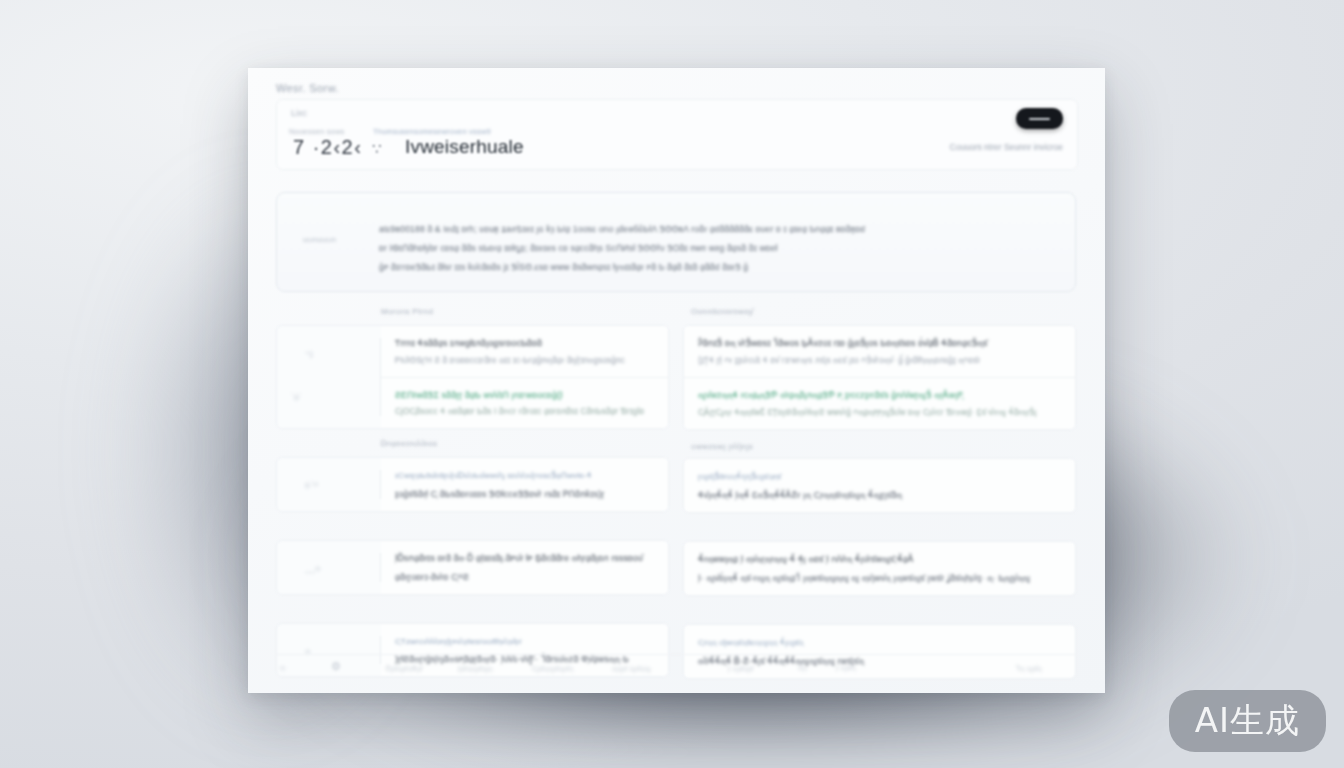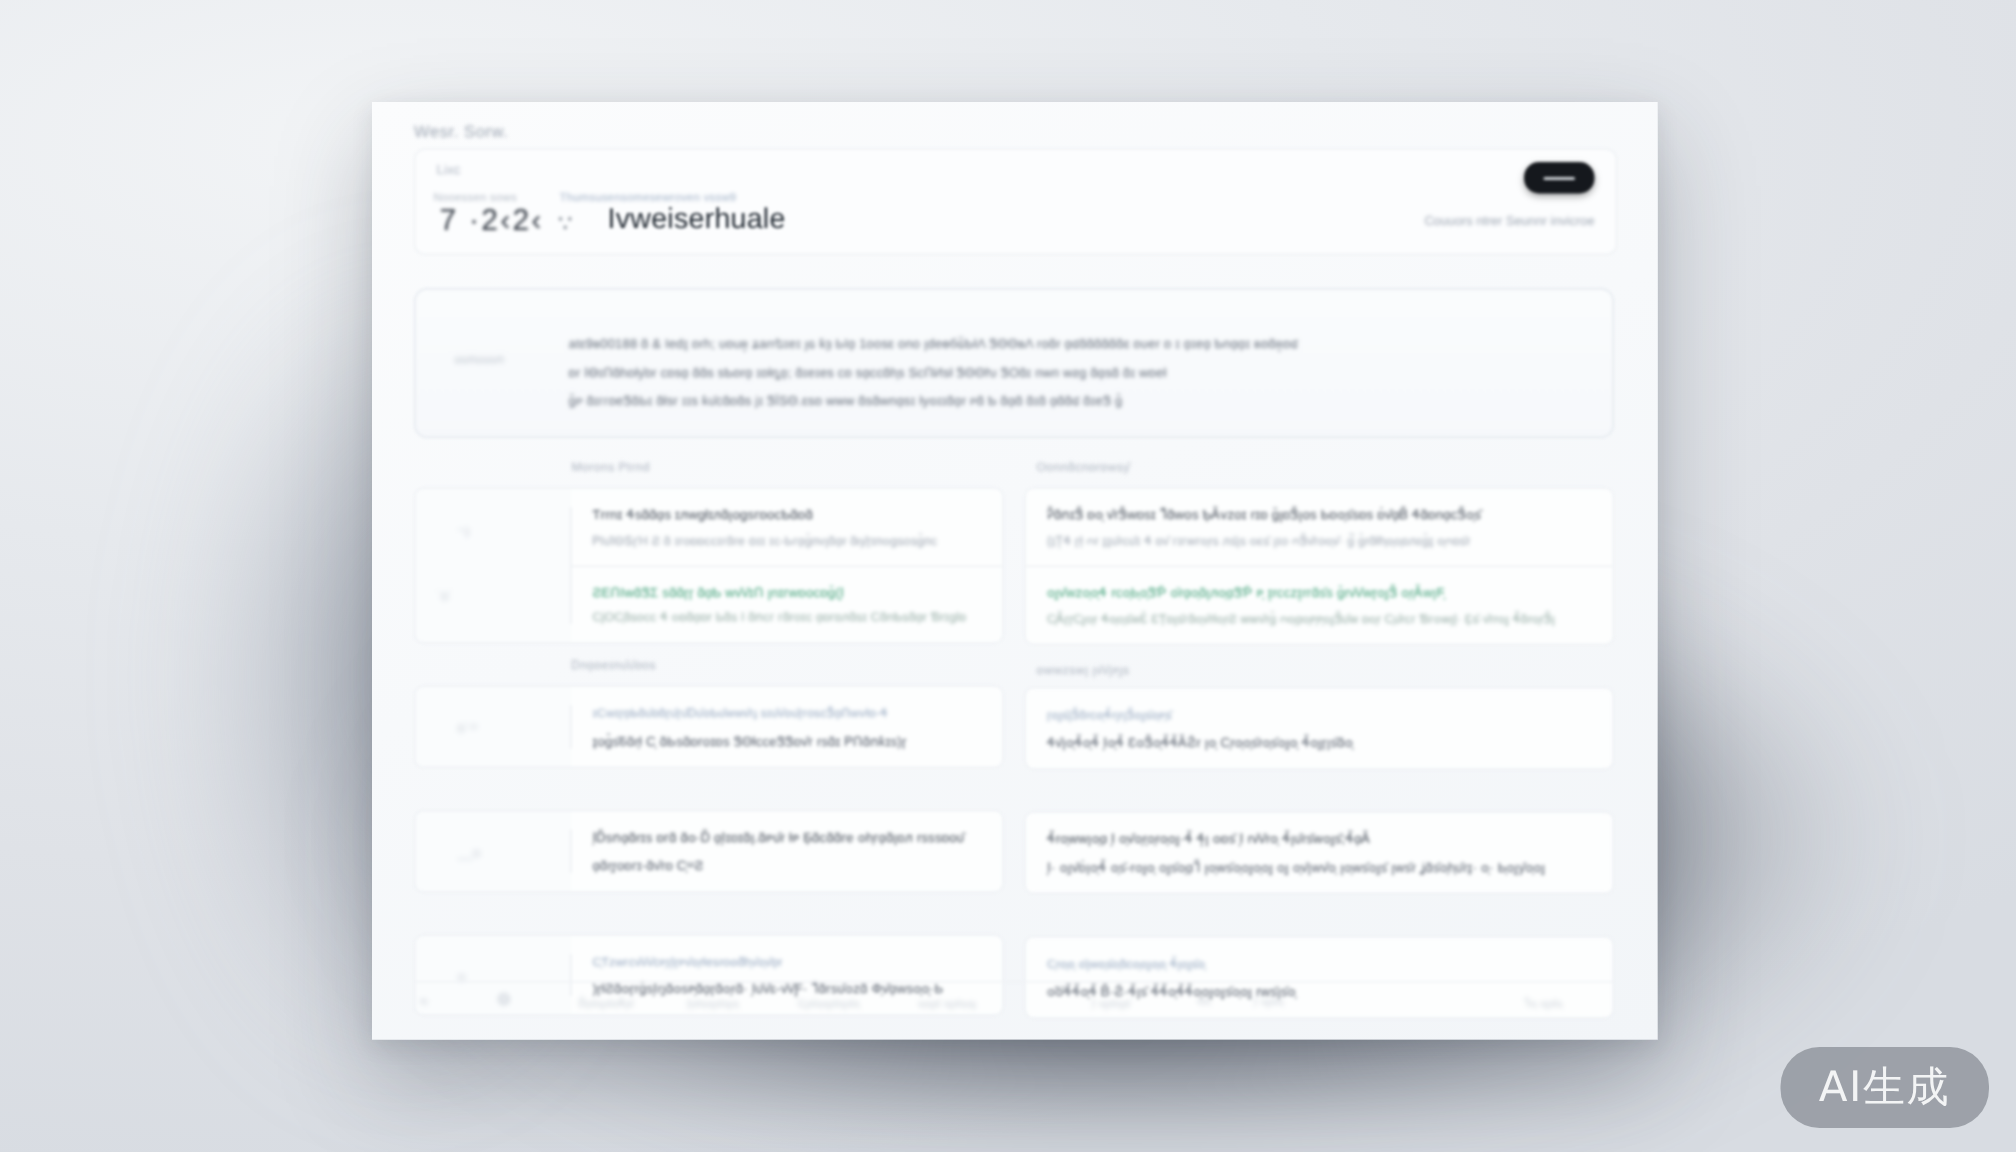--- a/index.html
+++ b/index.html
@@ -95,21 +95,21 @@
 
   
   .footer{position:absolute;left:28px;top:586px;width:800px;height:26px;border-top:1px solid #eff2f5;}
   .fitem{position:absolute;top:9px;font-size:7px;color:#c6ccd4;filter:blur(1.35px);letter-spacing:.3px;white-space:nowrap;}
   .fglyph{position:absolute;top:5px;font-size:11px;color:#c2c9d2;filter:blur(1.3px);}
 
   
   .wm{
     position:absolute;right:18px;bottom:16px;
     background:rgba(140,145,152,.78);border-radius:26px;
-    padding:8px 26px;color:#f3f4f5;font-size:28px;letter-spacing:1px;
+    padding:8px 26px;color:#f3f4f5;font-size:34px;letter-spacing:1px;
     font-family:"DejaVu Sans",sans-serif;
   }
 </style>
 </head>
 <body>
 
 <div class="shadow-left"></div>
 <div class="shadow-back"></div>
 
 <div class="window">

